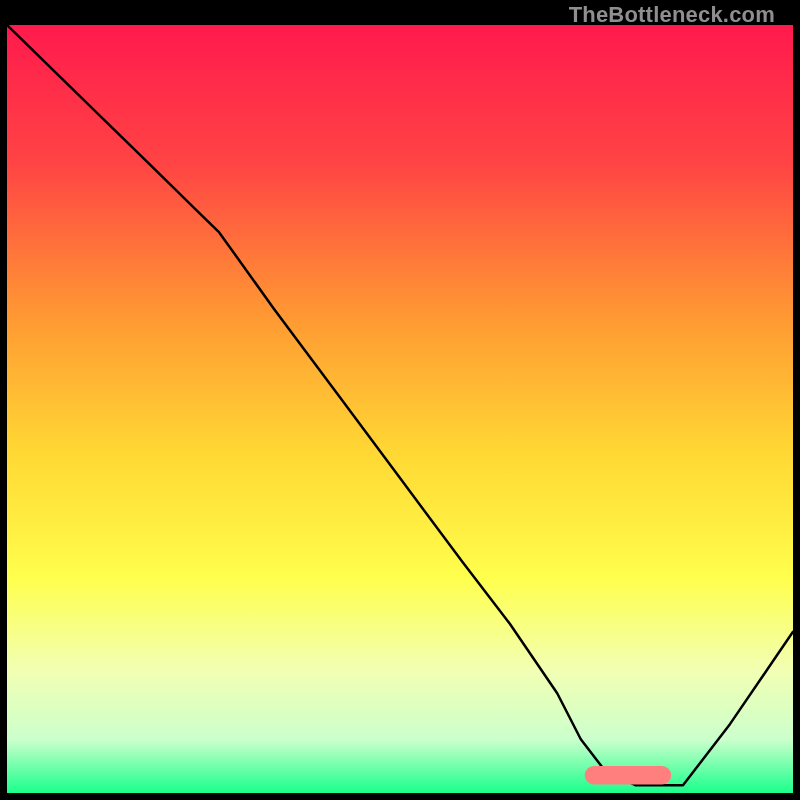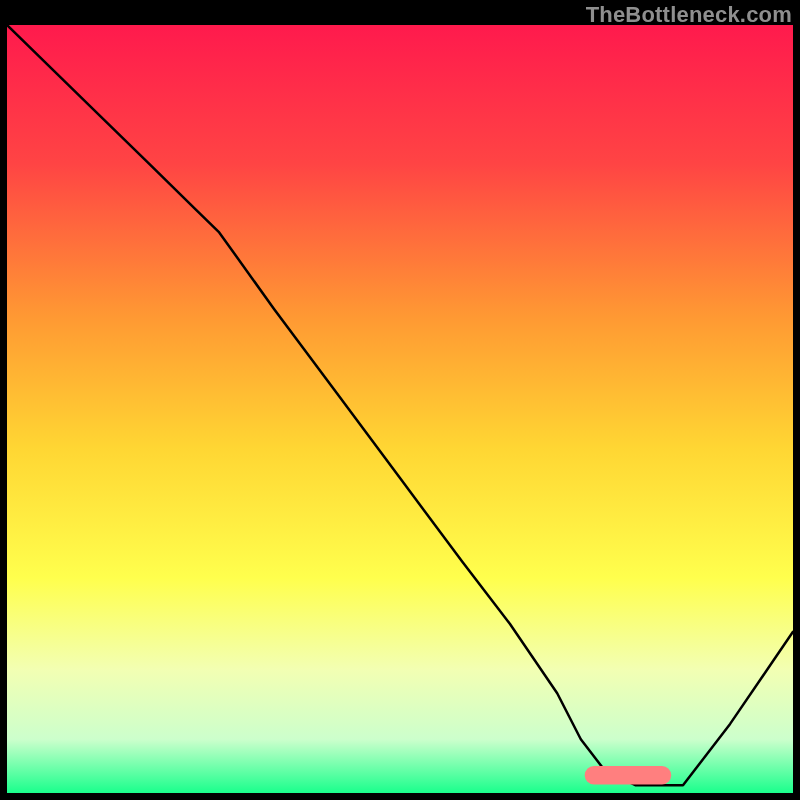--- a/index.html
+++ b/index.html
@@ -21,21 +21,21 @@
   .plot-area {
     position: absolute;
     left: 0;
     top: 0;
     width: 786px;
     height: 768px;
   }
   .watermark {
     position: absolute;
     top: 2px;
-    right: 8px;
+    right: 25px;
     font-family: Arial, Helvetica, sans-serif;
     font-size: 22px;
     font-weight: 600;
     color: #8f8f8f;
     letter-spacing: 0.2px;
     user-select: none;
     text-align: center;
   }
 </style>
 </head>

